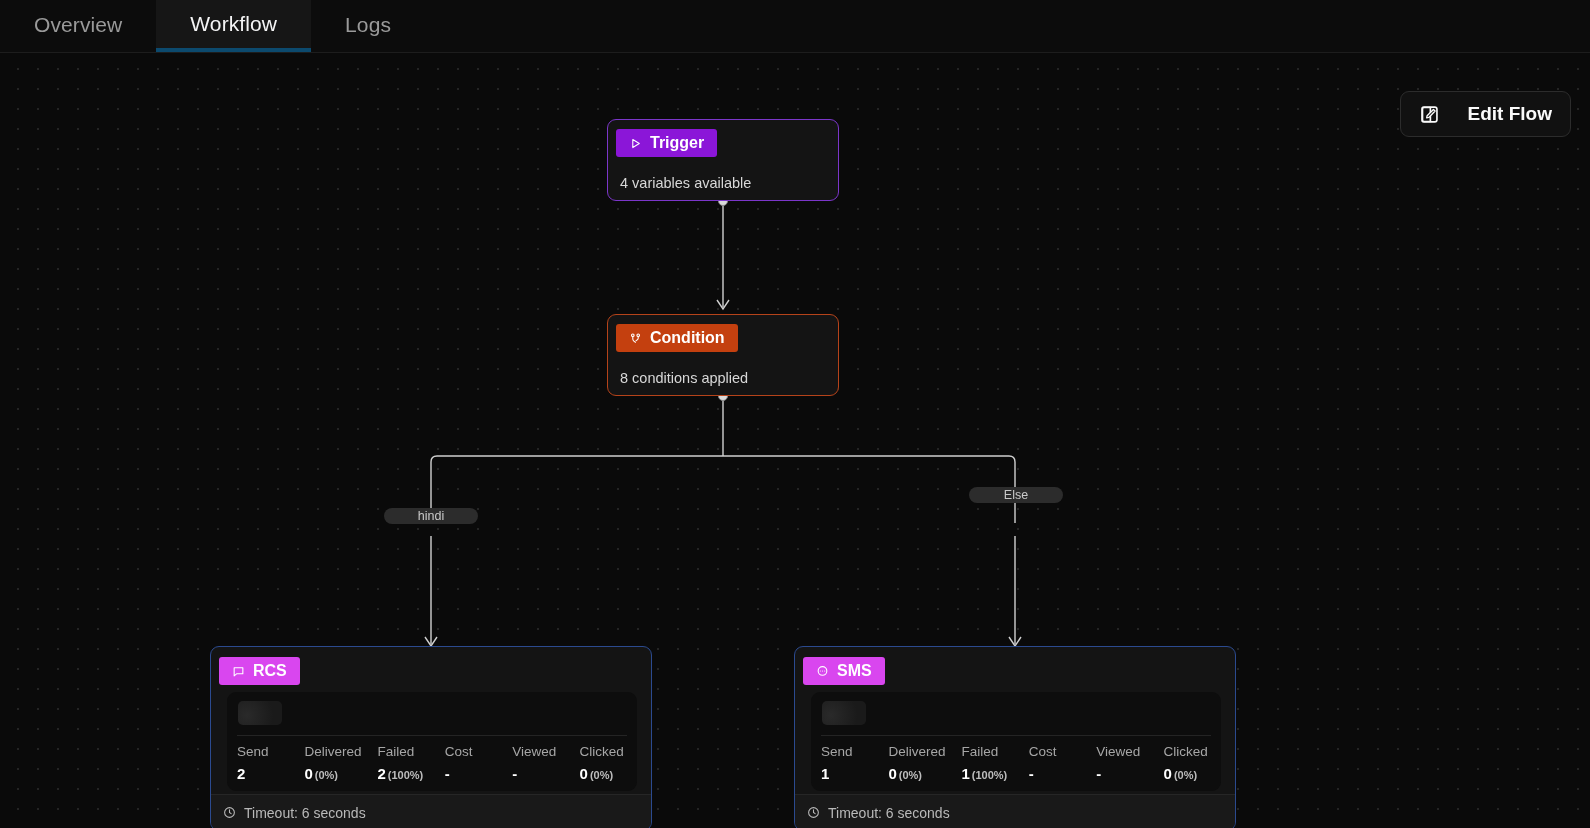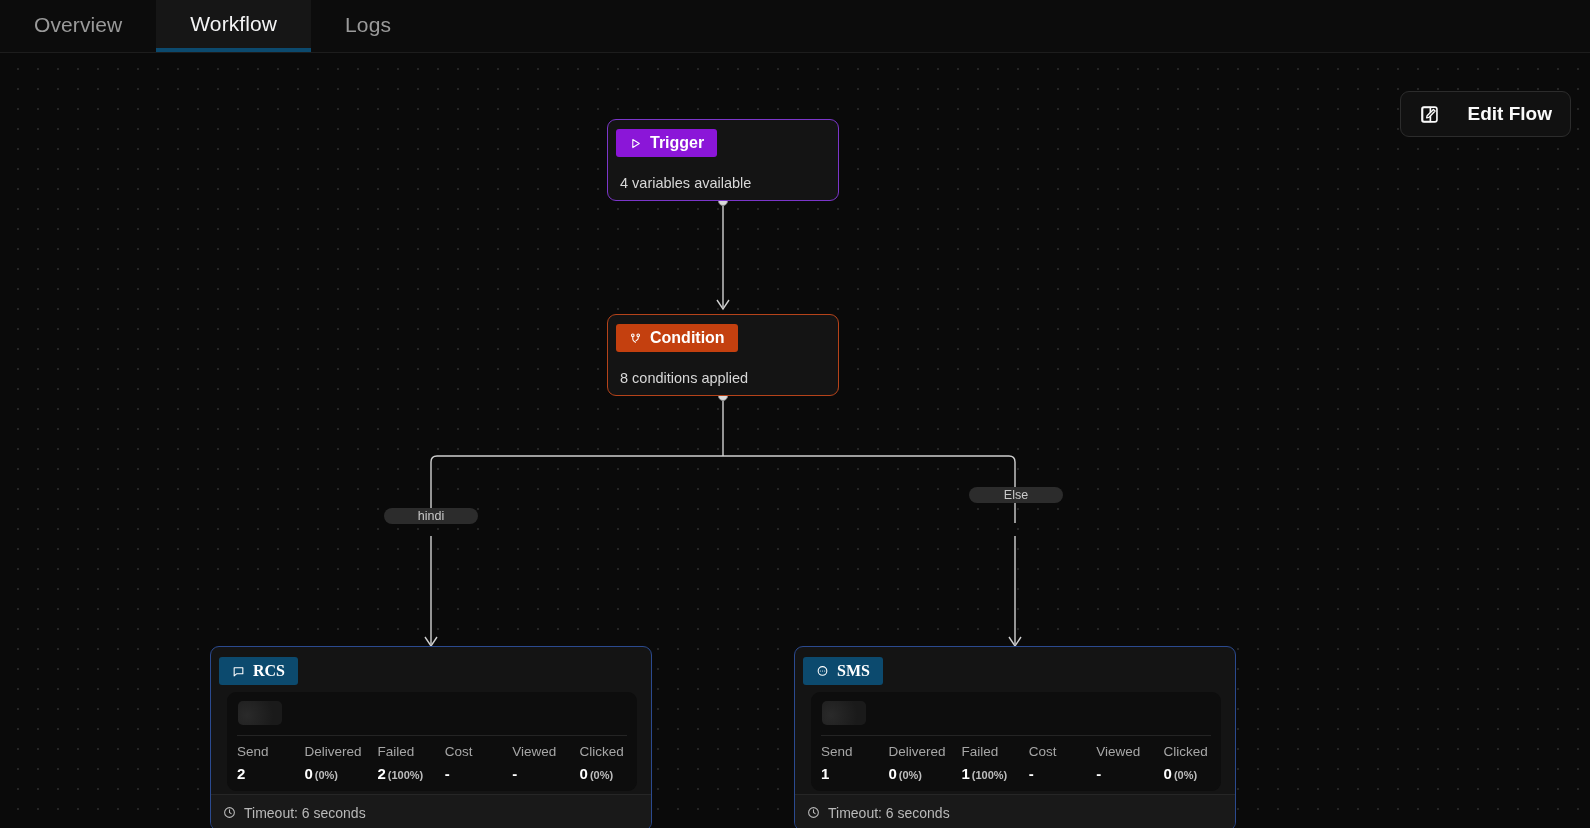--- a/index.html
+++ b/index.html
@@ -104,21 +104,21 @@
   .card {
     position: absolute;
     width: 442px; height: 185px;
     background: #141414;
     border: 1px solid #2b4a8f;
     border-radius: 9px;
     overflow: hidden;
   }
   .card.rcs { left: 210px; top: 593px; }
   .card.sms { left: 794px; top: 593px; }
-  .card .node-badge { background: #0c4a6e; top: 10px; left: 8px; font-family: Liberation Serif, serif; }
+  .card .node-badge { background: #d946ef; top: 10px; left: 8px; }
 
   .metrics-box {
     position: absolute; left: 16px; top: 45px;
     width: 410px; height: 99px;
     background: #0d0d0d;
     border-radius: 9px;
   }
   .skeleton {
     position: absolute; left: 11px; top: 9px;
     width: 44px; height: 24px;

